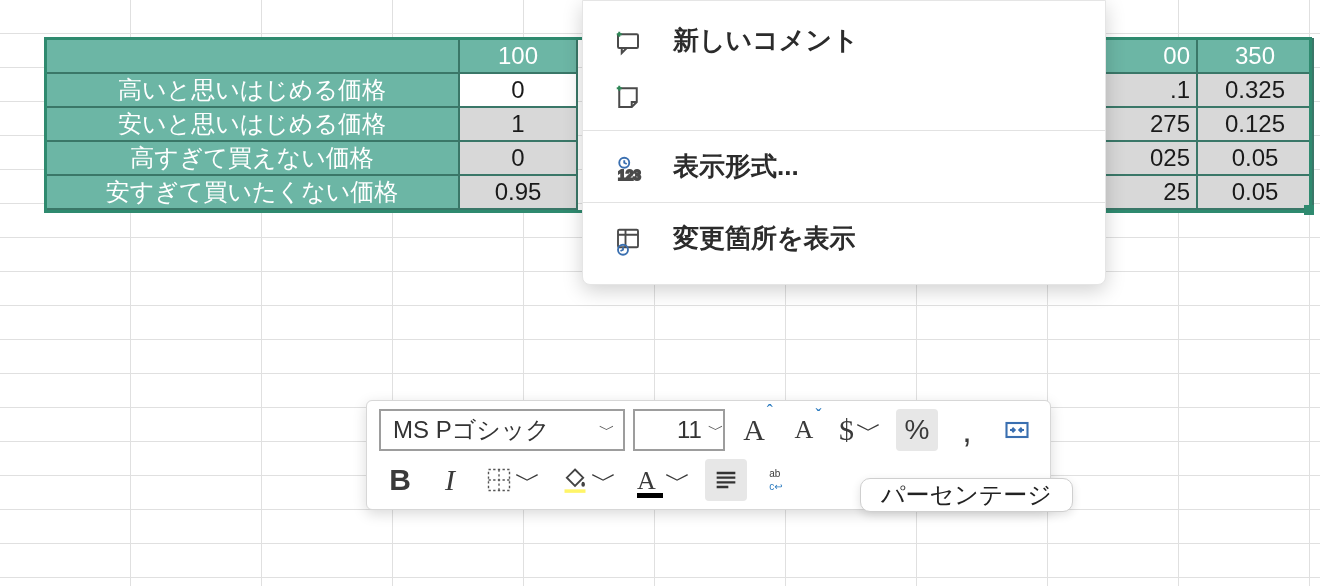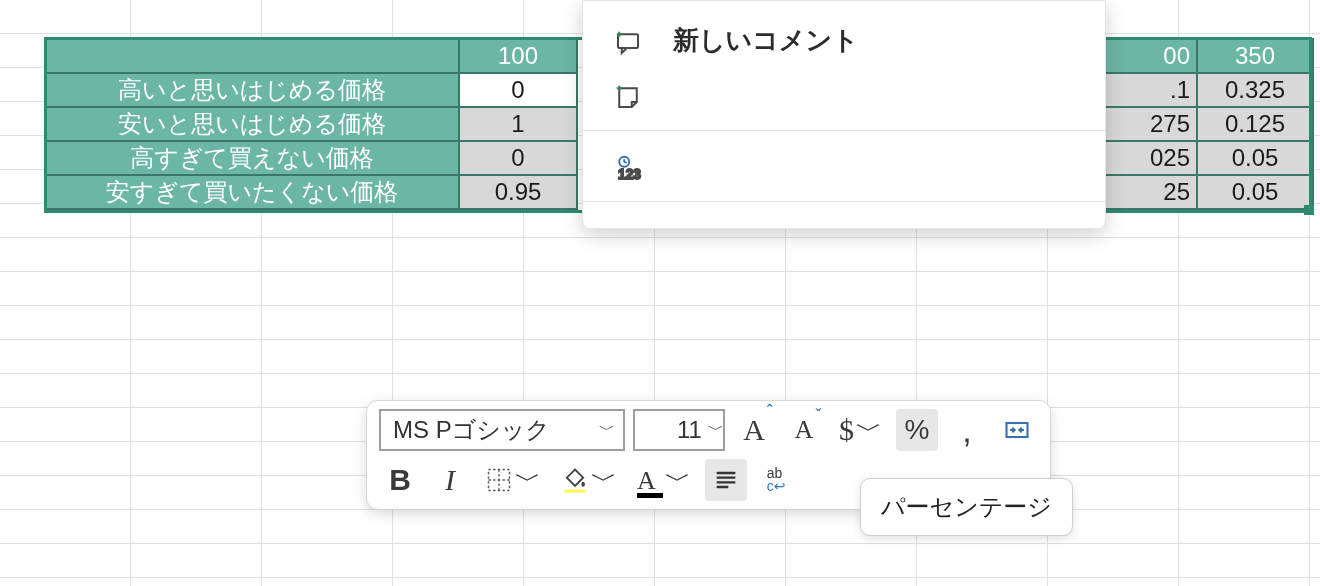--- a/index.html
+++ b/index.html
@@ -100,21 +100,21 @@
   }
   .micon svg { width: 30px; height: 30px; }
 
   
   .minibar {
     position: absolute;
     top: 400px;
     left: 366px;
     background: #fff;
     border: 1px solid #d7d7d7;
-    border-radius: 12px;
+    border-radius: 6px;
     box-shadow: 0 4px 14px rgba(0,0,0,.15);
     padding: 8px 12px;
     display: flex;
     flex-direction: column;
     gap: 8px;
   }
   .mb-row {
     display: flex;
     align-items: center;
     gap: 8px;
@@ -150,21 +150,21 @@
   .font-dn::after { content:"ˇ"; position:absolute; top:-10px; right:-8px; font-size:18px; color:#2a7abf; }
 
   .tooltip {
     position:absolute;
     top: 478px;
     left: 860px;
     background:#fff;
     border:1px solid #cfcfcf;
     border-radius:10px;
     box-shadow: 0 3px 10px rgba(0,0,0,.12);
-    padding: 12px 20px;
+    padding: 0 20px;
     font-size: 24px;
     color:#222;
     z-index: 50;
   }
 
   .serif { font-family: "Times New Roman", serif; }
 </style>
 </head>
 <body>
 
@@ -247,25 +247,37 @@
   <div class="menu-sep"></div>
 
   <div class="menu-item">
     <span class="micon">
       <svg viewBox="0 0 24 24" fill="none" stroke="currentColor" stroke-width="1.5">
         <circle cx="9" cy="7" r="4" stroke="#3a6fb0"></circle>
         <path d="M9 5 V7 L11 8" stroke="#3a6fb0"></path>
         <text x="4" y="21" font-size="11" fill="currentColor" font-family="Arial">123</text>
       </svg>
     </span>
+    <span>表示形式...</span>
   </div>
 
 
   <div class="menu-sep"></div>
 
+  <div class="menu-item">
+    <span class="micon">
+      <svg viewBox="0 0 24 24" fill="none" stroke="currentColor" stroke-width="1.5">
+        <rect x="4" y="3" width="16" height="14" rx="1"></rect>
+        <path d="M4 7 H20 M10 3 V17"></path>
+        <circle cx="8" cy="19" r="4" stroke="#3a6fb0"></circle>
+        <path d="M8 17 V19 L6 20" stroke="#3a6fb0"></path>
+      </svg>
+    </span>
+    <span>変更箇所を表示</span>
+  </div>
 </div>
 
 <div class="minibar">
   <div class="mb-row">
     <div class="combo font-combo">
       <span>MS Pゴシック</span>
       <span class="chev">﹀</span>
     </div>
     <div class="combo size-combo">
       <span>11</span>
@@ -320,18 +332,18 @@
         <span style="position:absolute;left:0;bottom:-2px;width:26px;height:5px;background:#000;"></span>
       </span>
       <span class="chev">﹀</span>
     </div>
     <div class="tbtn active">
       <svg viewBox="0 0 24 24" stroke="#333" stroke-width="2">
         <path d="M4 6 H20 M4 10 H20 M4 14 H20 M4 18 H14"></path>
       </svg>
     </div>
     <div class="tbtn">
-      <span style="font-size:14px;line-height:13px;text-align:left;">ab<br><span style="color:#2a7abf;">c↩</span></span>
+      <span style="font-size:10px;line-height:13px;text-align:left;">ab<br><span style="color:#2a7abf;">c↩</span></span>
     </div>
   </div>
 </div>
 
 <div class="tooltip">パーセンテージ</div>
 
 </body></html>

